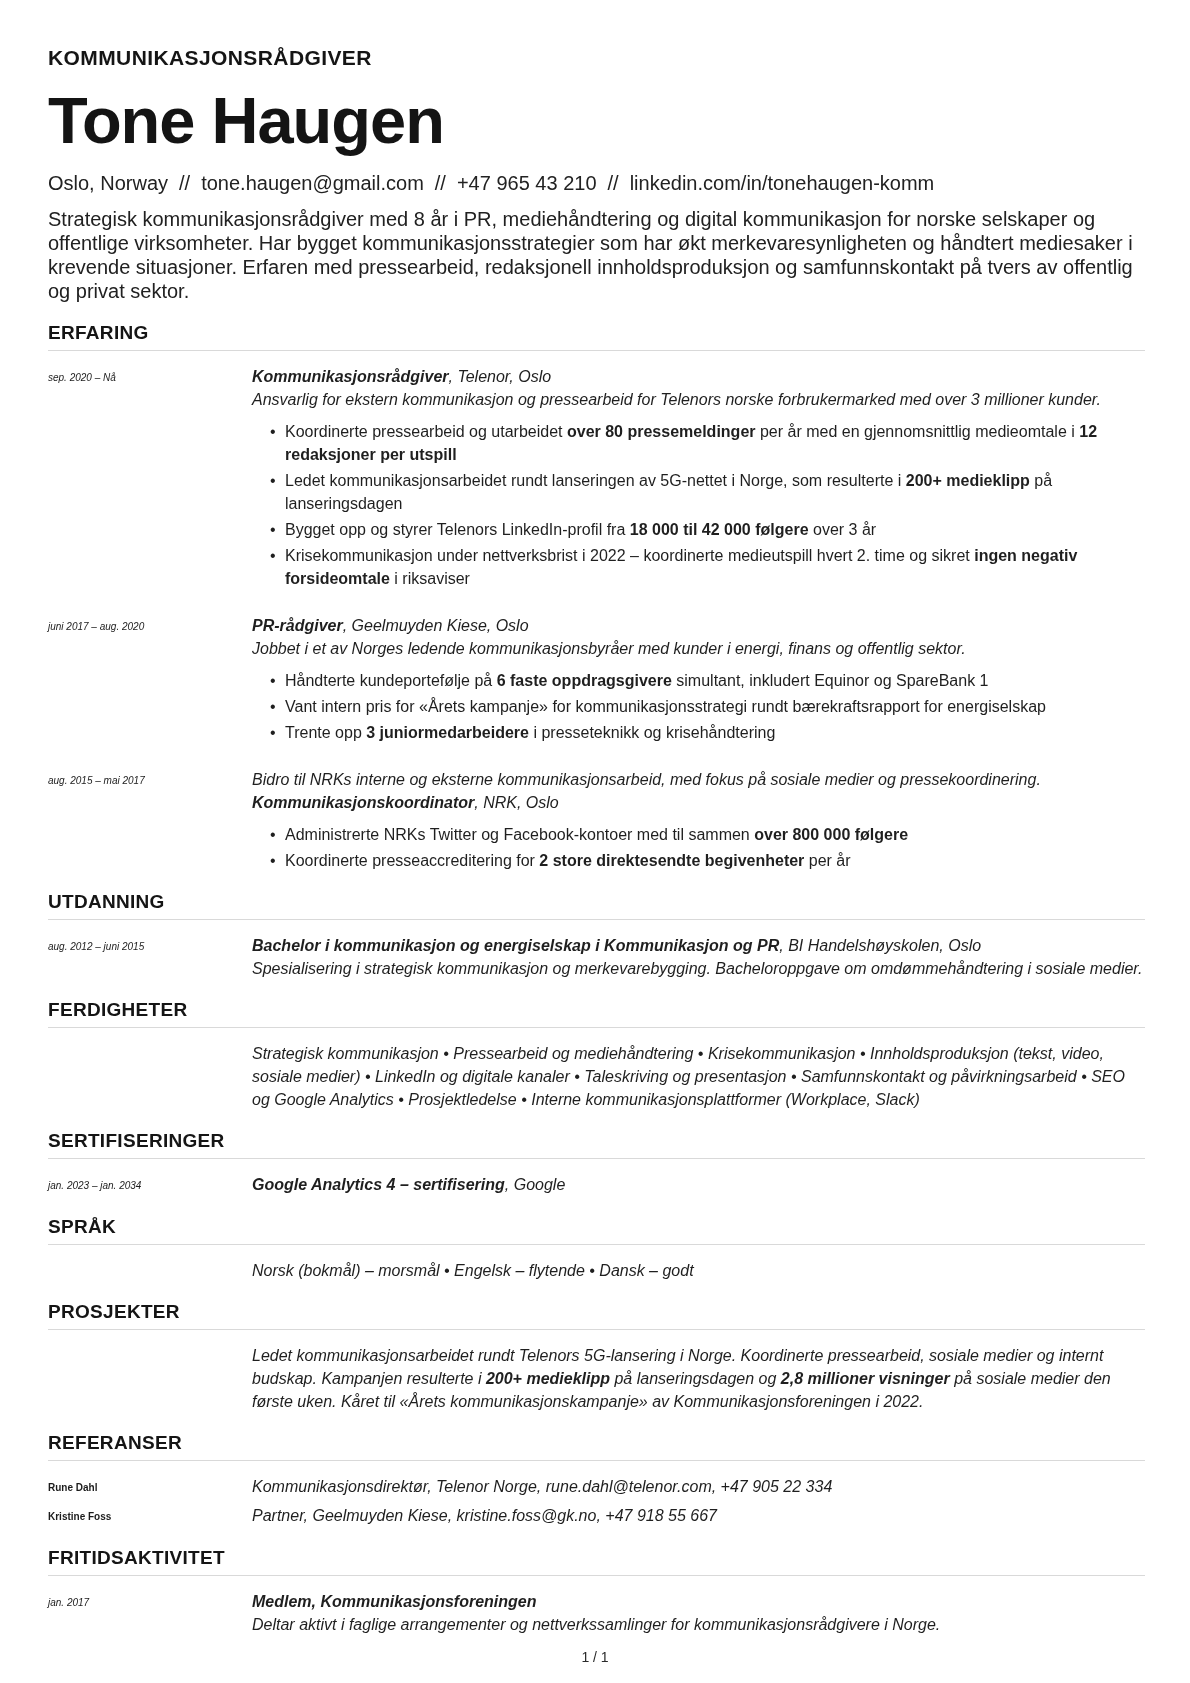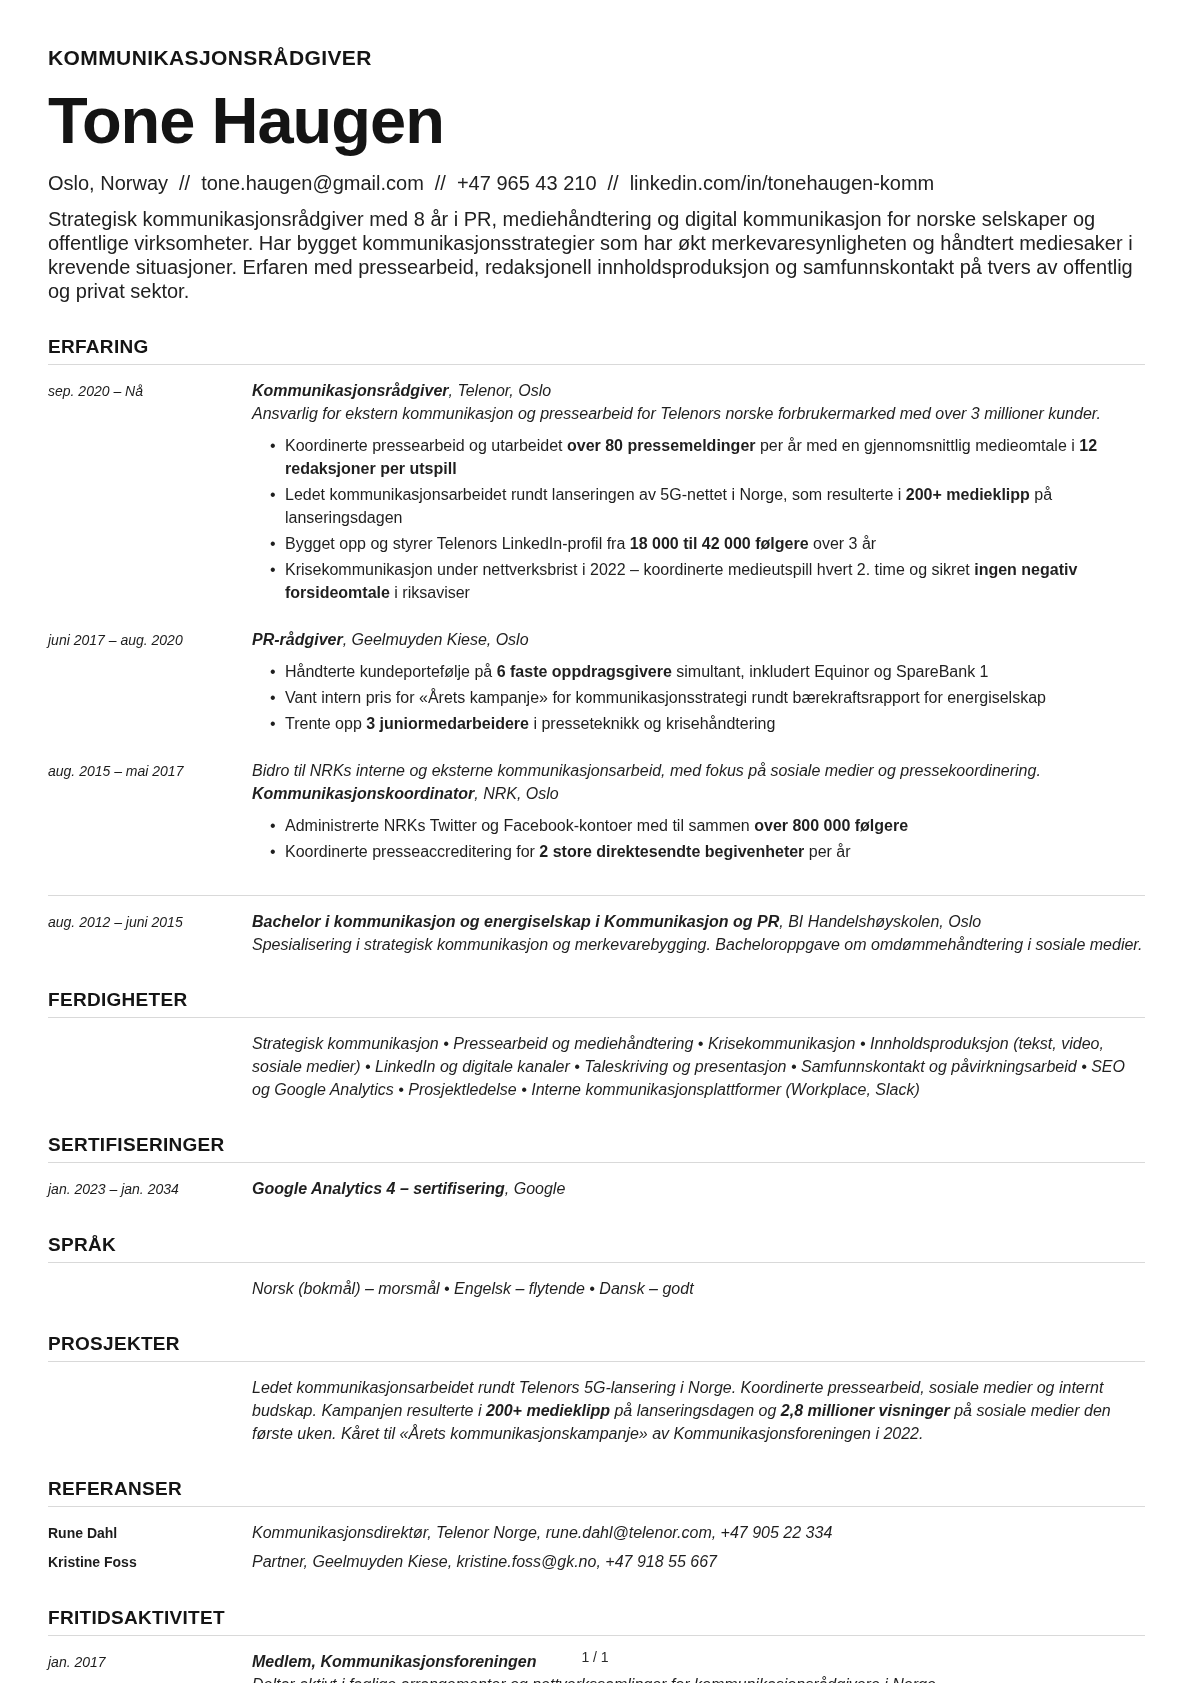--- a/index.html
+++ b/index.html
@@ -18,34 +18,34 @@
     line-height: 25px; color: #151515;
   }
   .name {
     font-size: 65px; font-weight: 700; letter-spacing: -1px;
     line-height: 82px; margin-top: 10px; color: #141414; white-space: nowrap;
   }
   .contact { margin-top: 9px; font-size: 20px; line-height: 24px; color: #222; }
   .contact .sep { margin: 0 11px; color: #222; }
   .summary { margin-top: 12px; font-size: 20px; line-height: 24px; color: #212121; }
 
-  .section { margin-top: 32px; }
+  .section { margin-top: 18px; }
   .sec-title {
     font-size: 19px; font-weight: 700; letter-spacing: 0.3px;
     line-height: 23px; color: #151515;
   }
   .rule { height: 1px; background: #d9d9d9; margin-top: 6px; }
   .sec-body { padding-top: 14px; }
 
   .entry { display: grid; grid-template-columns: 204px 1fr; }
   .entry + .entry { margin-top: 24px; }
   .section[data-name="section-referanser"] .entry + .entry { margin-top: 5px; }
 
   .left-label {
-    font-size: 14px; font-style: italic; line-height: 23px;
+    font-size: 10px; font-style: italic; line-height: 23px;
     color: #1c1c1c; padding-top: 1px; padding-right: 10px;
   }
   .left-label.name-label { font-style: normal; font-weight: 700; }
 
   .content { font-size: 16px; line-height: 23px; color: #1f1f1f; }
   .content p { margin: 0; font-style: italic; }
   .b { font-weight: 700; }
 
   ul.bullets { list-style: none; margin-top: 9px; }
   ul.bullets li { position: relative; padding-left: 33px; }
@@ -87,20 +87,21 @@
                 <li data-name="entry-bullet"><span data-name="text-run">Ledet kommunikasjonsarbeidet rundt lanseringen av 5G-nettet i Norge, som resulterte i </span><span class="b" data-name="highlight-text">200+ medieklipp</span><span data-name="text-run"> på lanseringsdagen</span></li>
                 <li data-name="entry-bullet"><span data-name="text-run">Bygget opp og styrer Telenors LinkedIn-profil fra </span><span class="b" data-name="highlight-text">18 000 til 42 000 følgere</span><span data-name="text-run"> over 3 år</span></li>
                 <li data-name="entry-bullet"><span data-name="text-run">Krisekommunikasjon under nettverksbrist i 2022 – koordinerte medieutspill hvert 2. time og sikret </span><span class="b" data-name="highlight-text">ingen negativ forsideomtale</span><span data-name="text-run"> i riksaviser</span></li>
               </ul>
             </div>
           </div>
           <div class="entry" data-name="entry">
             <div class="left-label" data-name="entry-date">juni 2017 – aug. 2020</div>
             <div class="content" data-name="entry-content">
               <p data-name="entry-title"><span class="b" data-name="highlight-text">PR-rådgiver</span><span data-name="text-run">, Geelmuyden Kiese, Oslo</span></p>
+              <p data-name="entry-lead">Jobbet i et av Norges ledende kommunikasjonsbyråer med kunder i energi, finans og offentlig sektor.</p>
               <ul class="bullets" data-name="entry-bullets">
                 <li data-name="entry-bullet"><span data-name="text-run">Håndterte kundeportefølje på </span><span class="b" data-name="highlight-text">6 faste oppdragsgivere</span><span data-name="text-run"> simultant, inkludert Equinor og SpareBank 1</span></li>
                 <li data-name="entry-bullet"><span data-name="text-run">Vant intern pris for «Årets kampanje» for kommunikasjonsstrategi rundt bærekraftsrapport for energiselskap</span></li>
                 <li data-name="entry-bullet"><span data-name="text-run">Trente opp </span><span class="b" data-name="highlight-text">3 juniormedarbeidere</span><span data-name="text-run"> i presseteknikk og krisehåndtering</span></li>
               </ul>
             </div>
           </div>
           <div class="entry" data-name="entry">
             <div class="left-label" data-name="entry-date">aug. 2015 – mai 2017</div>
             <div class="content" data-name="entry-content">
@@ -108,20 +109,21 @@
               <p data-name="entry-title"><span class="b" data-name="highlight-text">Kommunikasjonskoordinator</span><span data-name="text-run">, NRK, Oslo</span></p>
               <ul class="bullets" data-name="entry-bullets">
                 <li data-name="entry-bullet"><span data-name="text-run">Administrerte NRKs Twitter og Facebook-kontoer med til sammen </span><span class="b" data-name="highlight-text">over 800 000 følgere</span></li>
                 <li data-name="entry-bullet"><span data-name="text-run">Koordinerte presseaccreditering for </span><span class="b" data-name="highlight-text">2 store direktesendte begivenheter</span><span data-name="text-run"> per år</span></li>
               </ul>
             </div>
           </div>
         </div>
       </section>
       <section class="section" data-name="section-utdanning">
+        <h2 class="sec-title" data-name="section-title">UTDANNING</h2>
         <div class="rule" data-name="section-divider"></div>
         <div class="sec-body" data-name="section-body">
           <div class="entry" data-name="entry">
             <div class="left-label" data-name="entry-date">aug. 2012 – juni 2015</div>
             <div class="content" data-name="entry-content">
               <p data-name="entry-title"><span class="b" data-name="highlight-text">Bachelor i kommunikasjon og energiselskap i Kommunikasjon og PR</span><span data-name="text-run">, BI Handelshøyskolen, Oslo</span></p>
               <p data-name="entry-lead">Spesialisering i strategisk kommunikasjon og merkevarebygging. Bacheloroppgave om omdømmehåndtering i sosiale medier.</p>
             </div>
           </div>
         </div>

